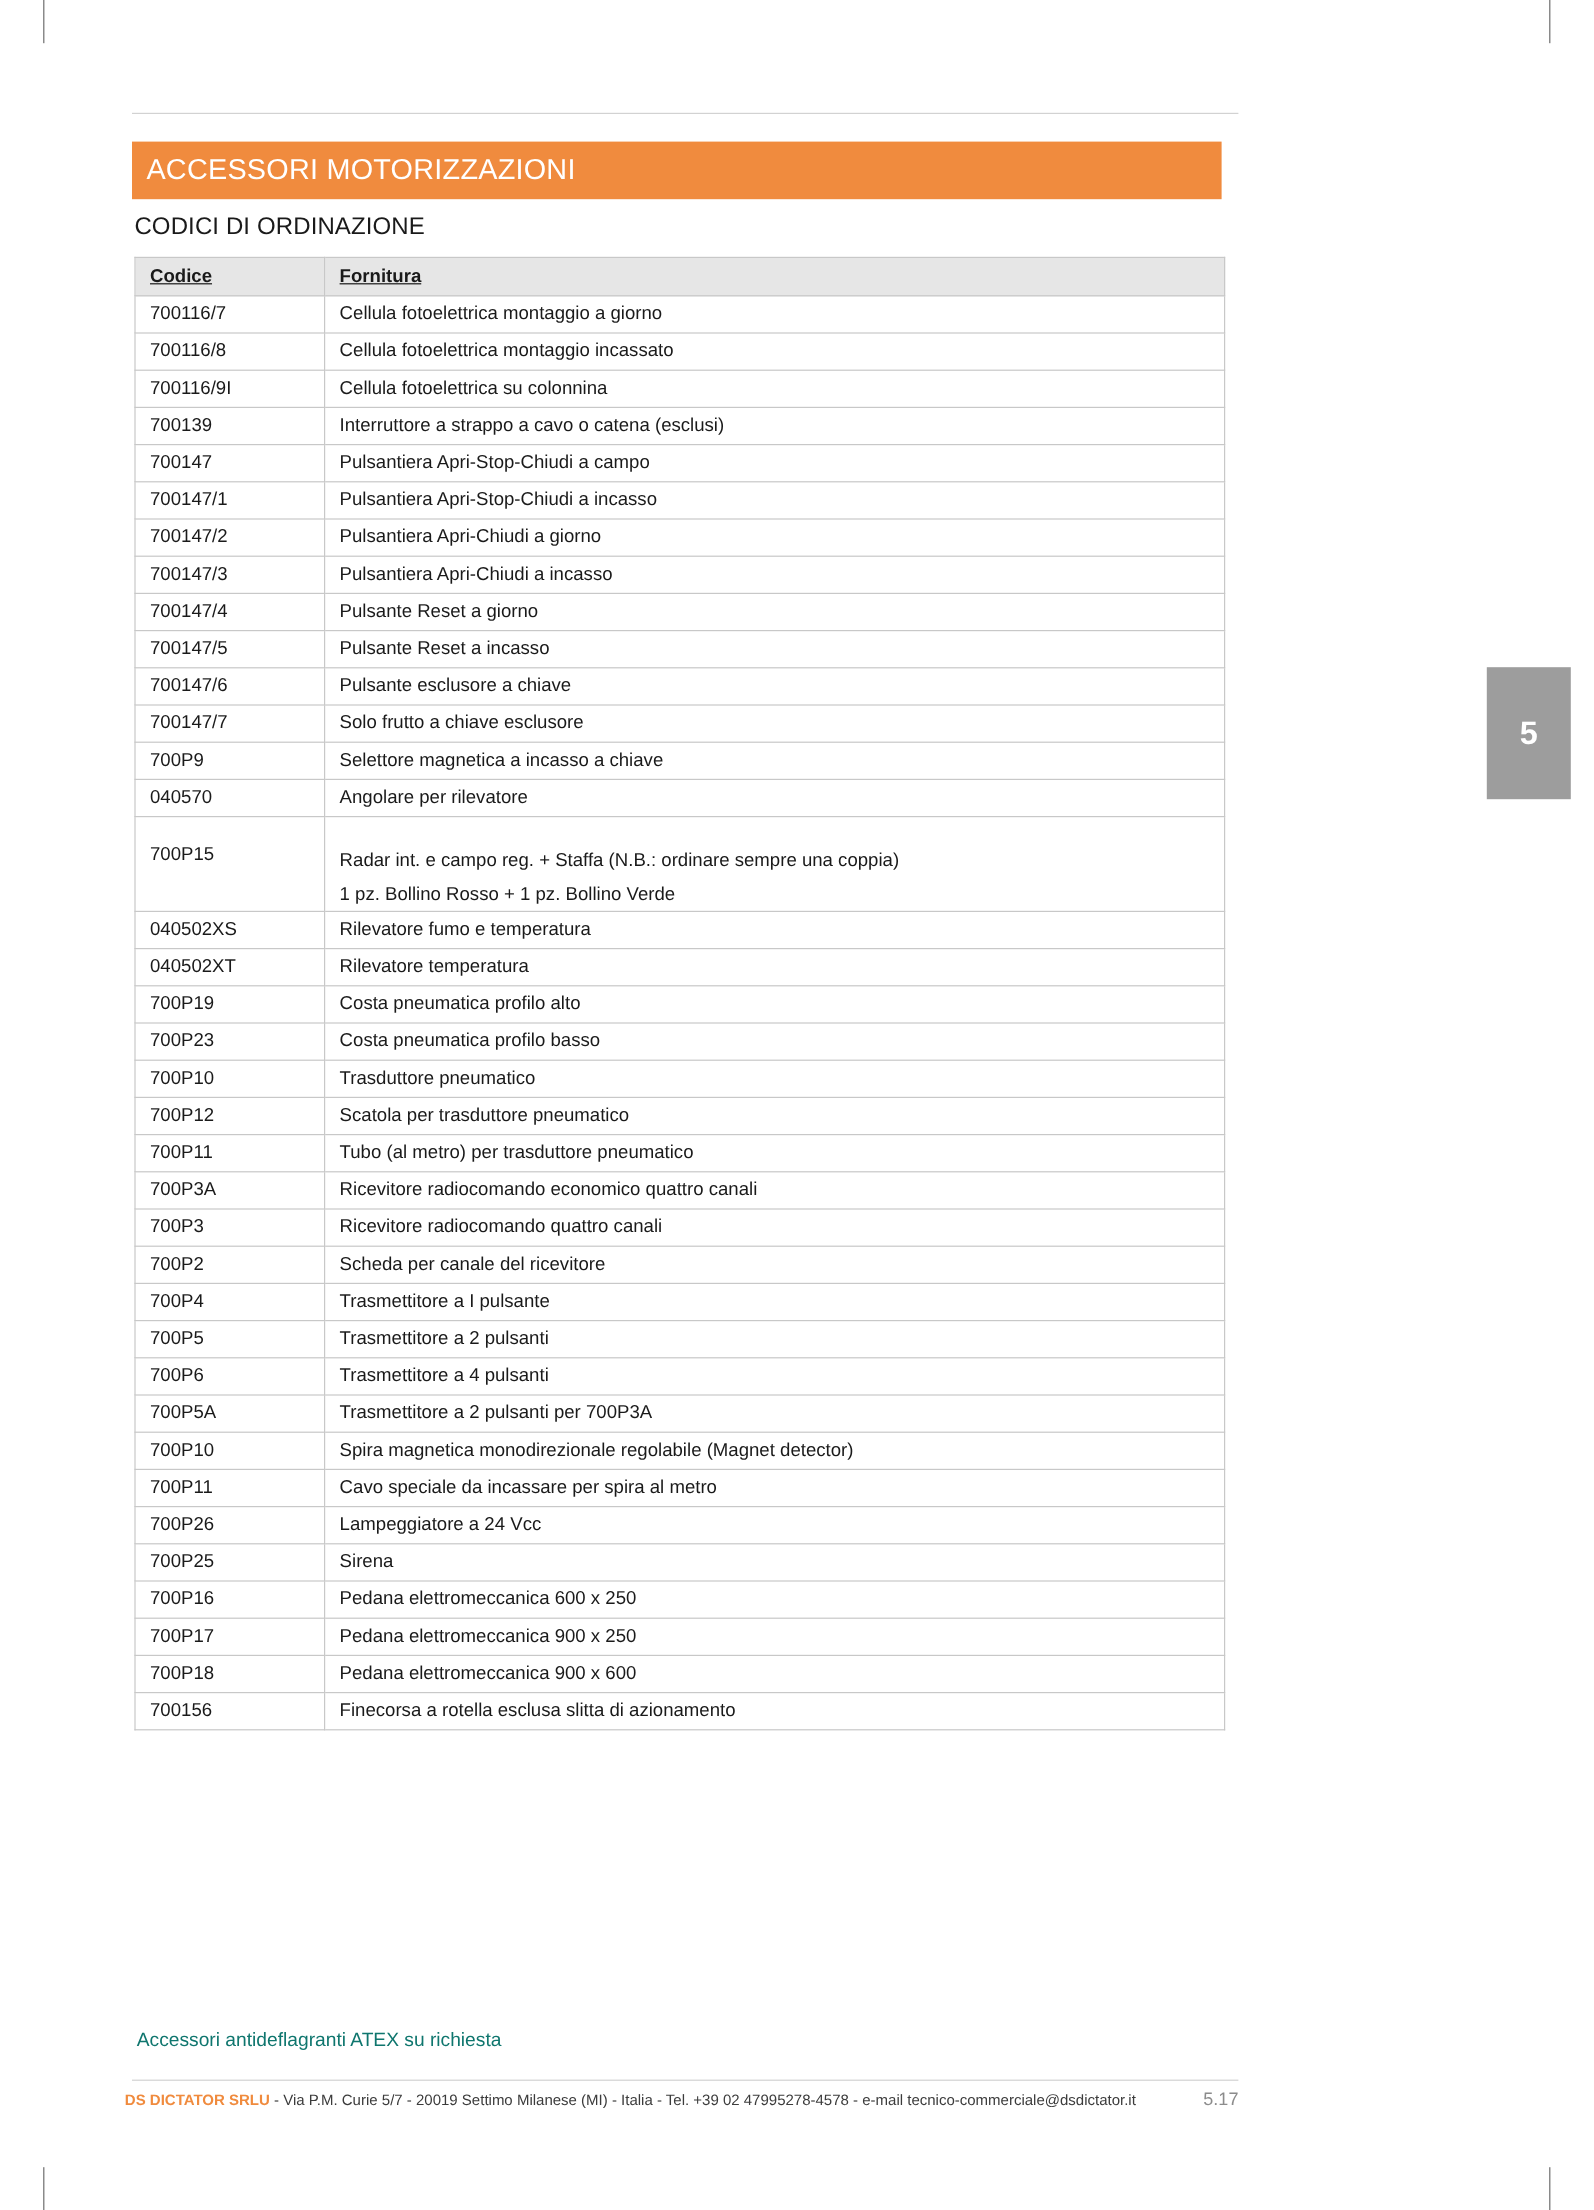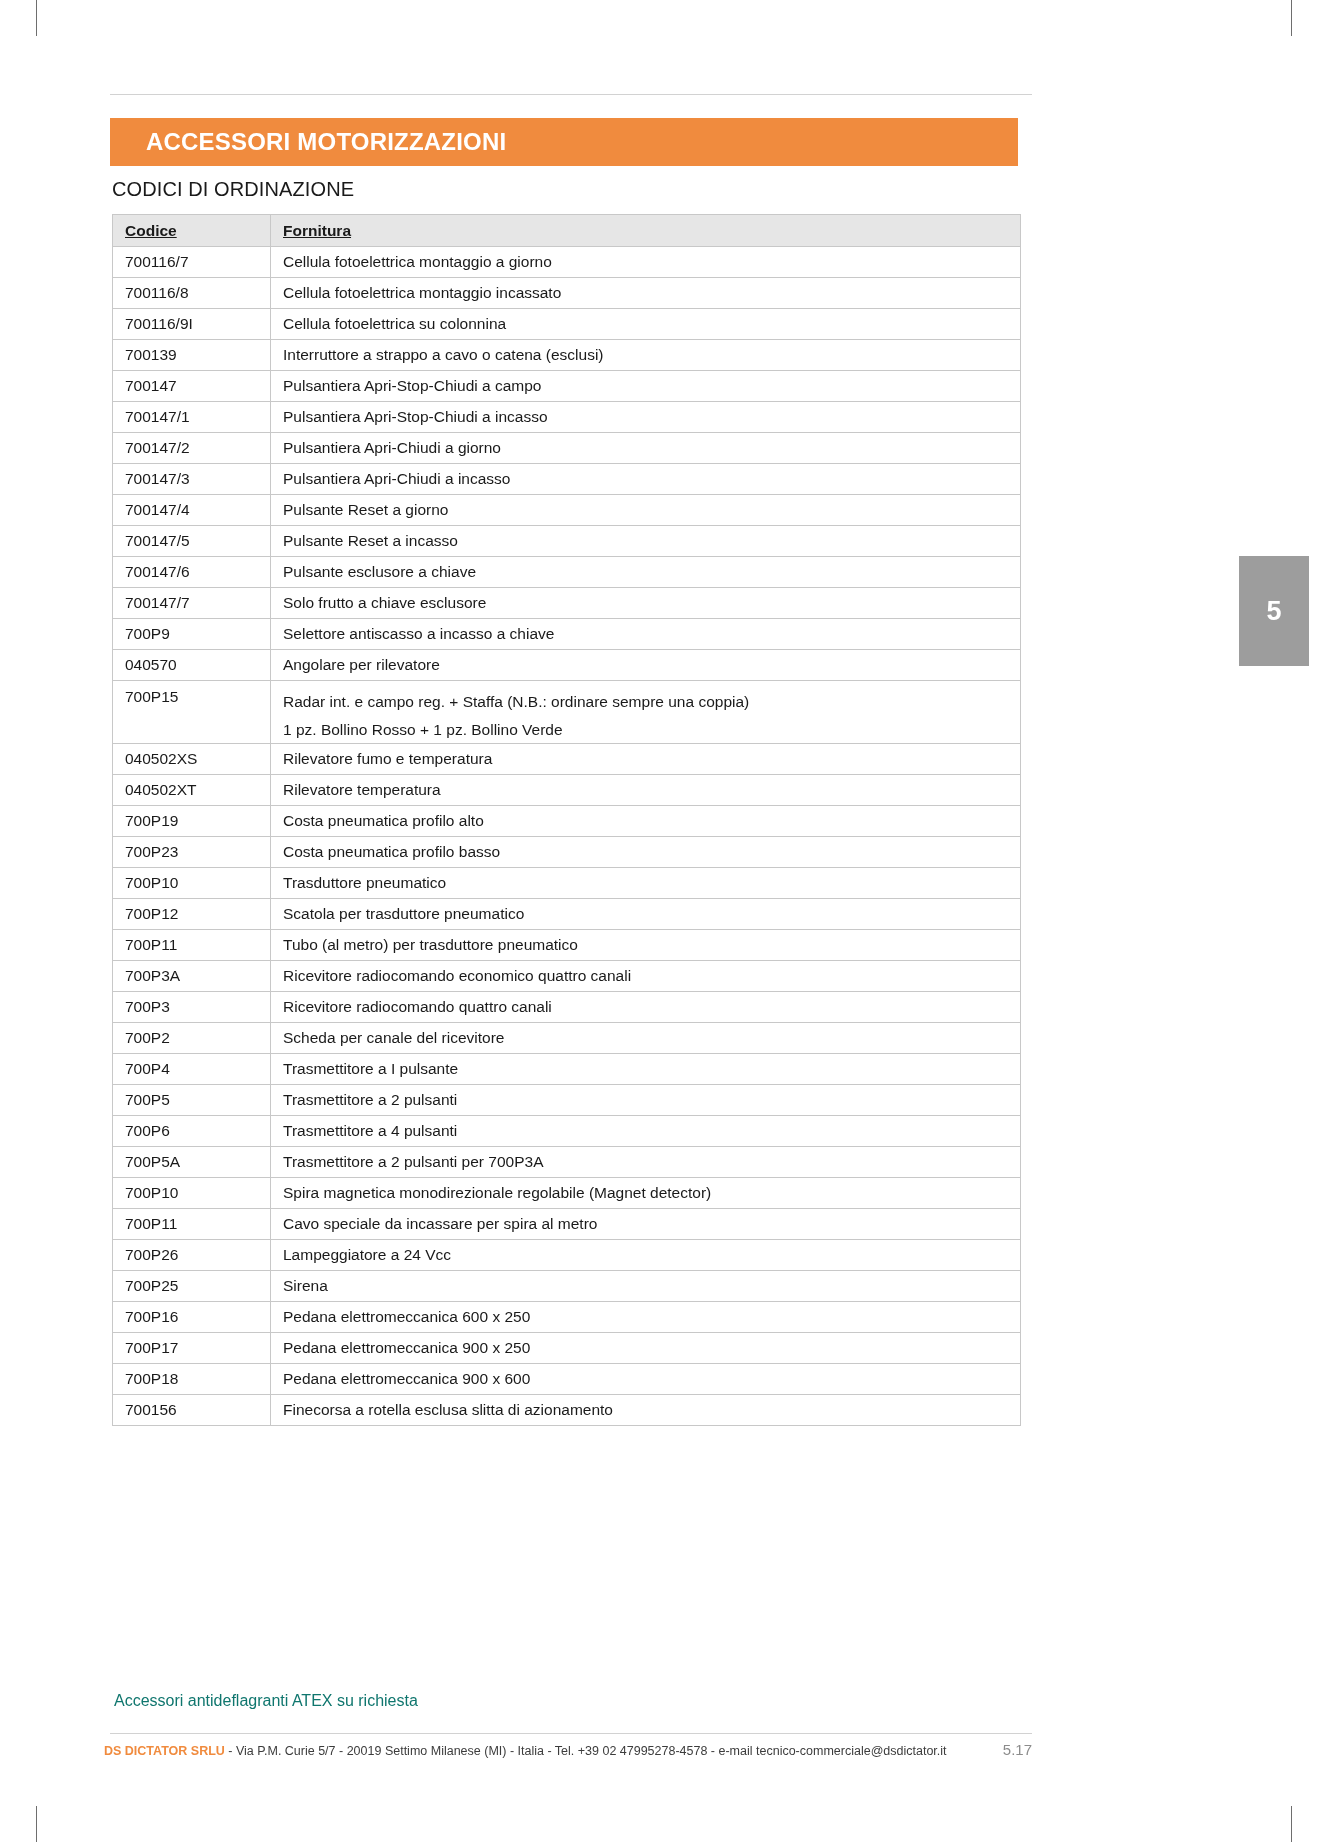--- a/index.html
+++ b/index.html
@@ -52,24 +52,23 @@
     top: 118px;
     width: 908px;
     height: 48px;
     background: #f08b3e;
     display: flex;
     align-items: center;
   }
   .banner-title {
     color: #ffffff;
     font-size: 24px;
-    font-weight: bold;
+    font-weight: normal;
     letter-spacing: 0.2px;
     padding-left: 12px;
-    margin-left: 24px;
   }
 
   
   .section-title {
     position: absolute;
     left: 2px;
     top: 178px;
     font-size: 20px;
     font-weight: normal;
     color: #1a1a1a;
@@ -107,21 +106,21 @@
   }
   .codes-table td.code-cell {
     font-weight: normal;
   }
   .codes-table td.desc-cell {
     font-weight: normal;
   }
   .codes-table tr.tall-row td {
     height: 62px;
     vertical-align: top;
-    padding-top: 7px;
+    padding-top: 23px;
   }
   .desc-line { display: block; line-height: 1.78; }
 
   
   .atex-note {
     position: absolute;
     left: 4px;
     top: 1692px;
     font-size: 16px;
     color: #0f766e;
@@ -253,21 +252,21 @@
         <tr>
           <td class="code-cell">700147/6</td>
           <td class="desc-cell">Pulsante esclusore a chiave</td>
         </tr>
         <tr>
           <td class="code-cell">700147/7</td>
           <td class="desc-cell">Solo frutto a chiave esclusore</td>
         </tr>
         <tr>
           <td class="code-cell">700P9</td>
-          <td class="desc-cell">Selettore antiscasso a incasso a chiave</td>
+          <td class="desc-cell">Selettore magnetica a incasso a chiave</td>
         </tr>
         <tr>
           <td class="code-cell">040570</td>
           <td class="desc-cell">Angolare per rilevatore</td>
         </tr>
         <tr class="tall-row">
           <td class="code-cell">700P15</td>
           <td class="desc-cell">
             <span class="desc-line">Radar int. e campo reg. + Staffa (N.B.: ordinare sempre una coppia)</span>
             <span class="desc-line">1 pz. Bollino Rosso + 1 pz. Bollino Verde</span>

